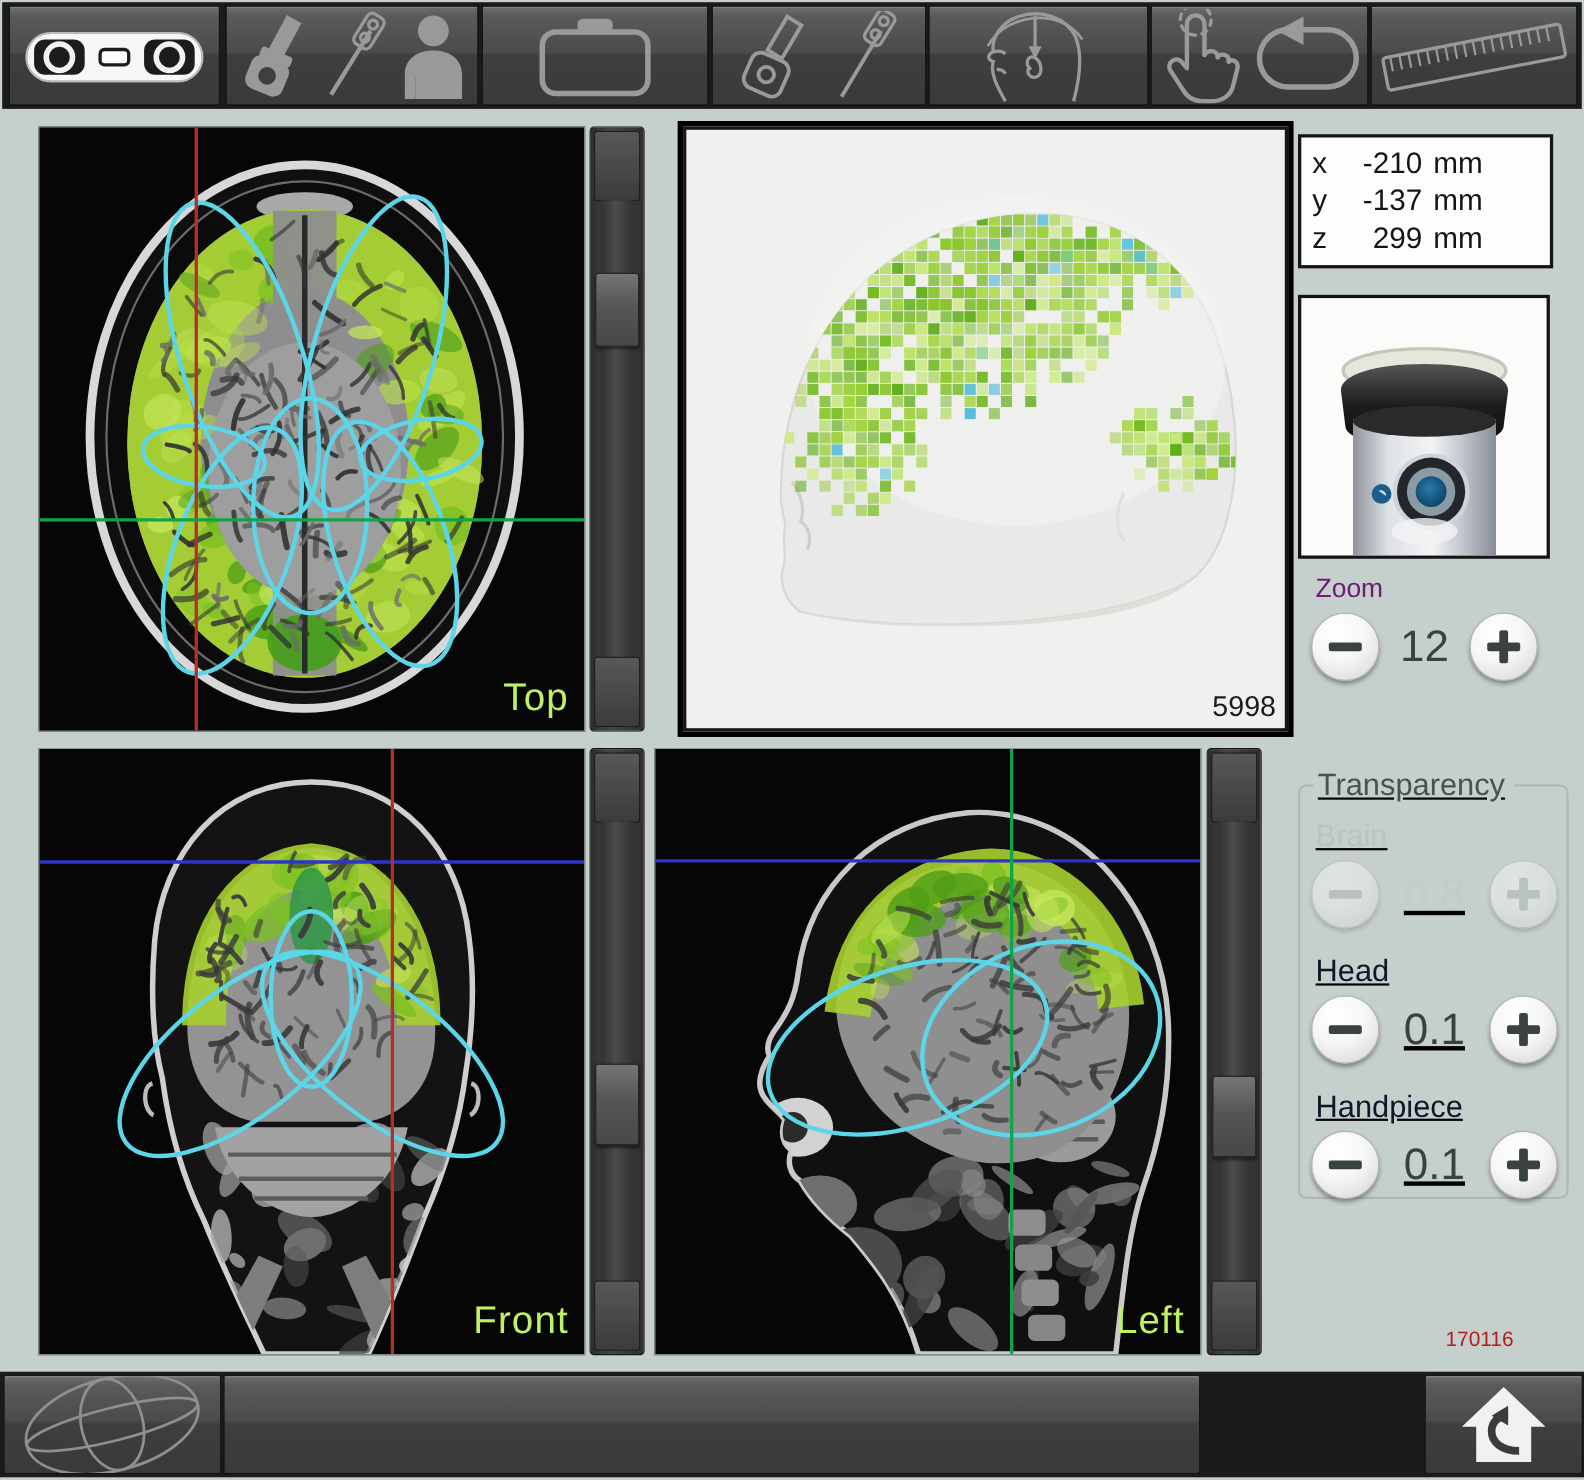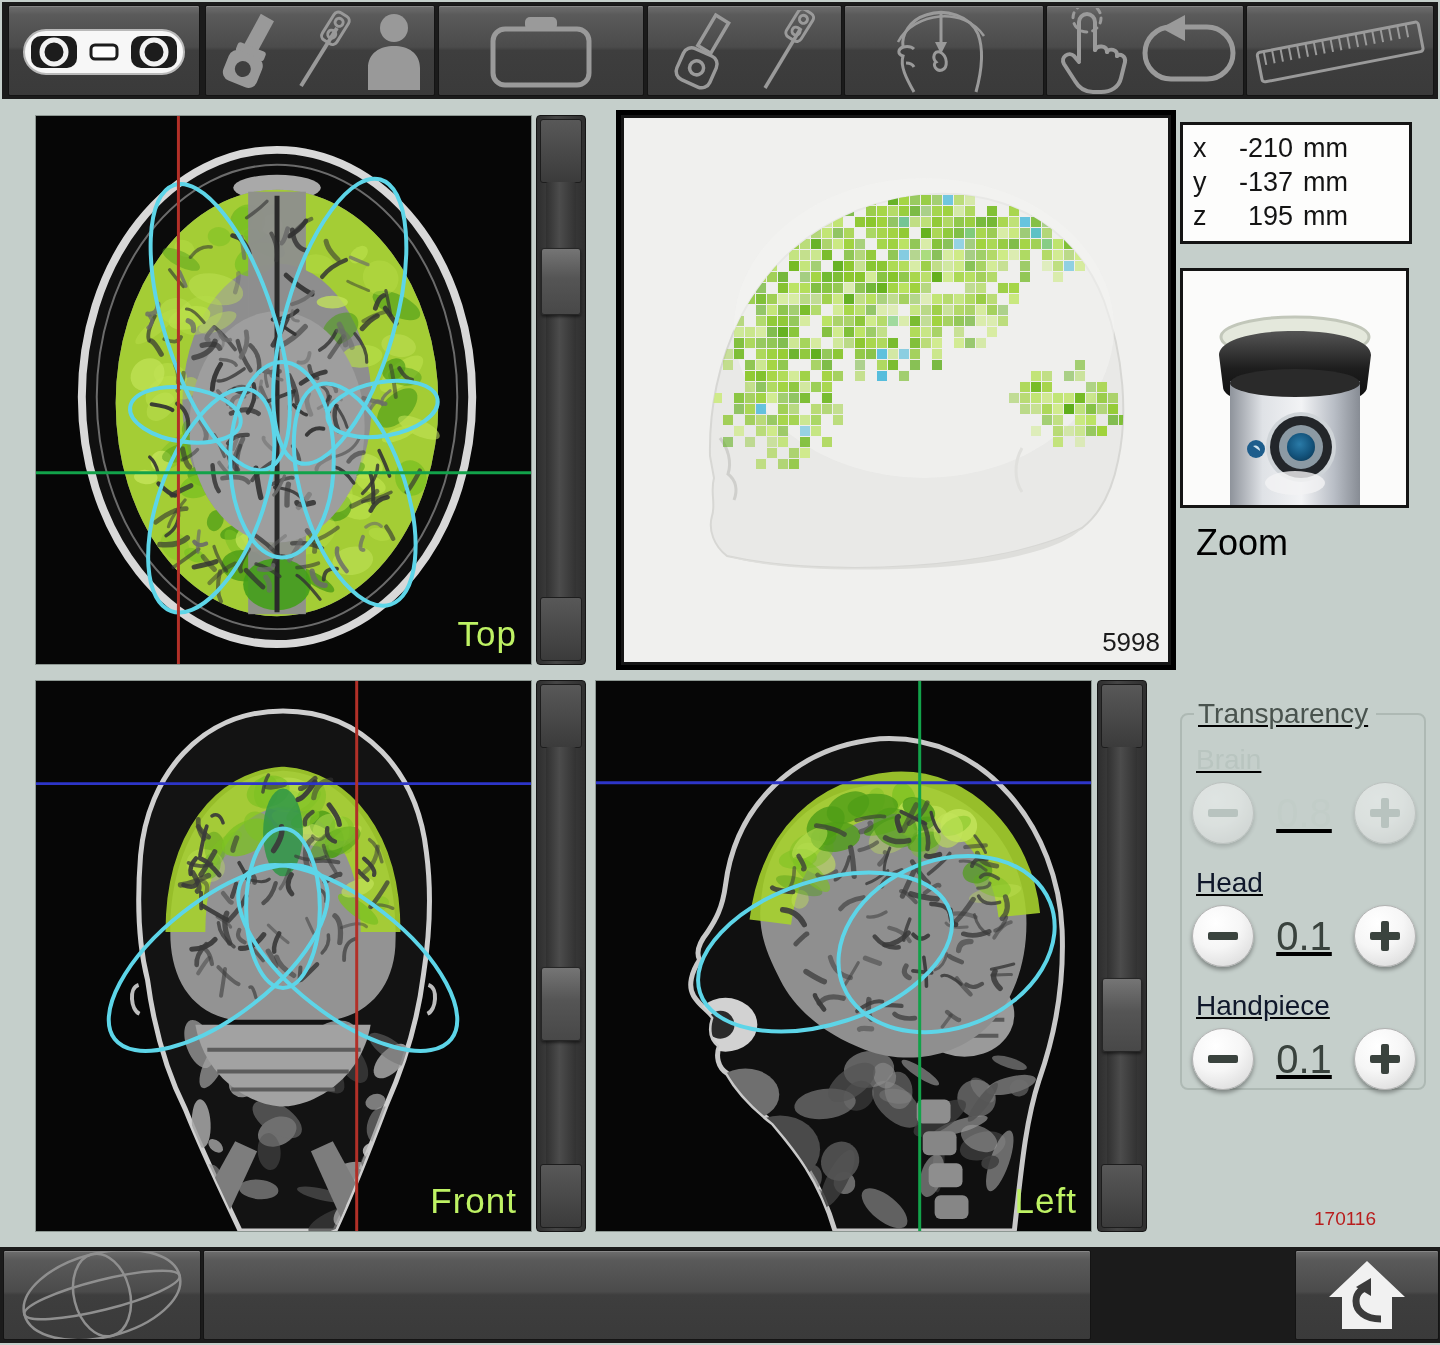--- a/index.html
+++ b/index.html
@@ -36,21 +36,21 @@
   .coordbox{position:absolute;left:1180px;top:122px;width:232px;height:122px;background:#fdfdfc;
             border:3px solid #141414;box-sizing:border-box;padding:6px 0 0 10px;color:#141414;font-size:27px;line-height:34px;}
   .coordrow{display:flex;}
   .coordrow .axis{width:28px;}
   .coordrow .num{width:72px;text-align:right;}
   .coordrow .unit{margin-left:10px;}
 
   .coilbox{position:absolute;left:1180px;top:268px;width:229px;height:240px;background:#fbfbfa;
            border:3px solid #141414;box-sizing:border-box;overflow:hidden;}
 
-  .ctl-label{position:absolute;color:#000000;font-size:36px;}
+  .ctl-label{position:absolute;color:#701a75;font-size:24px;}
   .stepper{display:flex;align-items:center;}
   .round-btn{width:62px;height:62px;border-radius:50%;border:1px solid #b2b2b2;cursor:pointer;position:relative;padding:0;
              background:radial-gradient(circle at 38% 28%,#ffffff 0%,#f6f6f6 45%,#e3e3e3 75%,#cbcbcb 100%);
              box-shadow:0 3px 4px rgba(0,0,0,.35);}
   .round-btn::before{content:"";position:absolute;left:50%;top:50%;width:30px;height:8px;margin:-4px 0 0 -15px;
              background:#3a433e;border-radius:2px;}
   .round-btn.plus::after{content:"";position:absolute;left:50%;top:50%;width:8px;height:30px;margin:-15px 0 0 -4px;
              background:#3a433e;border-radius:2px;}
   .stepper-value{font-size:40px;color:#39423d;text-align:center;flex:1;}
   .zoom-row{position:absolute;left:1192px;top:556px;width:206px;height:64px;}
@@ -1499,21 +1499,21 @@
       <span class="num">-210</span>
       <span class="unit">mm</span>
     </div>
     <div class="coordrow">
       <span class="axis">y</span>
       <span class="num">-137</span>
       <span class="unit">mm</span>
     </div>
     <div class="coordrow">
       <span class="axis">z</span>
-      <span class="num">195</span>
+      <span class="num">299</span>
       <span class="unit">mm</span>
     </div>
   </div>
 
   <div class="coilbox">
     <svg width="223" height="234" viewBox="0 0 223 234">
       <defs>
         <linearGradient id="bodyGrad" x1="0" y1="0" x2="1" y2="0">
           <stop offset="0" stop-color="#8e939b"></stop>
             <stop offset=".25" stop-color="#dfe2e6"></stop>
@@ -1540,20 +1540,25 @@
       <circle cx="118" cy="176" r="31" fill="#23262a"></circle>
       <circle cx="118" cy="176" r="22" fill="#8c9aa4"></circle>
       <circle cx="118" cy="176" r="14" fill="url(#lensGrad)"></circle>
       <ellipse cx="112" cy="212" rx="30" ry="12" fill="#f2f3f4" opacity=".8"></ellipse>
       <circle cx="73" cy="178" r="9" fill="#1d5d8c"></circle>
       <path d="M 70 175 a 5 5 0 0 1 7 5" fill="#cfe3ef"></path>
     </svg>
   </div>
 
   <div class="ctl-label" style="left:1196px;top:522px;">Zoom</div>
+  <div class="stepper zoom-row">
+    <button class="round-btn minus"></button>
+    <div class="stepper-value">12</div>
+    <button class="round-btn plus"></button>
+  </div>
 
   <fieldset class="transparency">
     <legend>Transparency</legend>
 
     <div class="t-row disabled">
       <div class="t-label">Brain</div>
       <div class="stepper">
         <button class="round-btn minus"></button>
         <div class="stepper-value">0.8</div>
         <button class="round-btn plus"></button>

